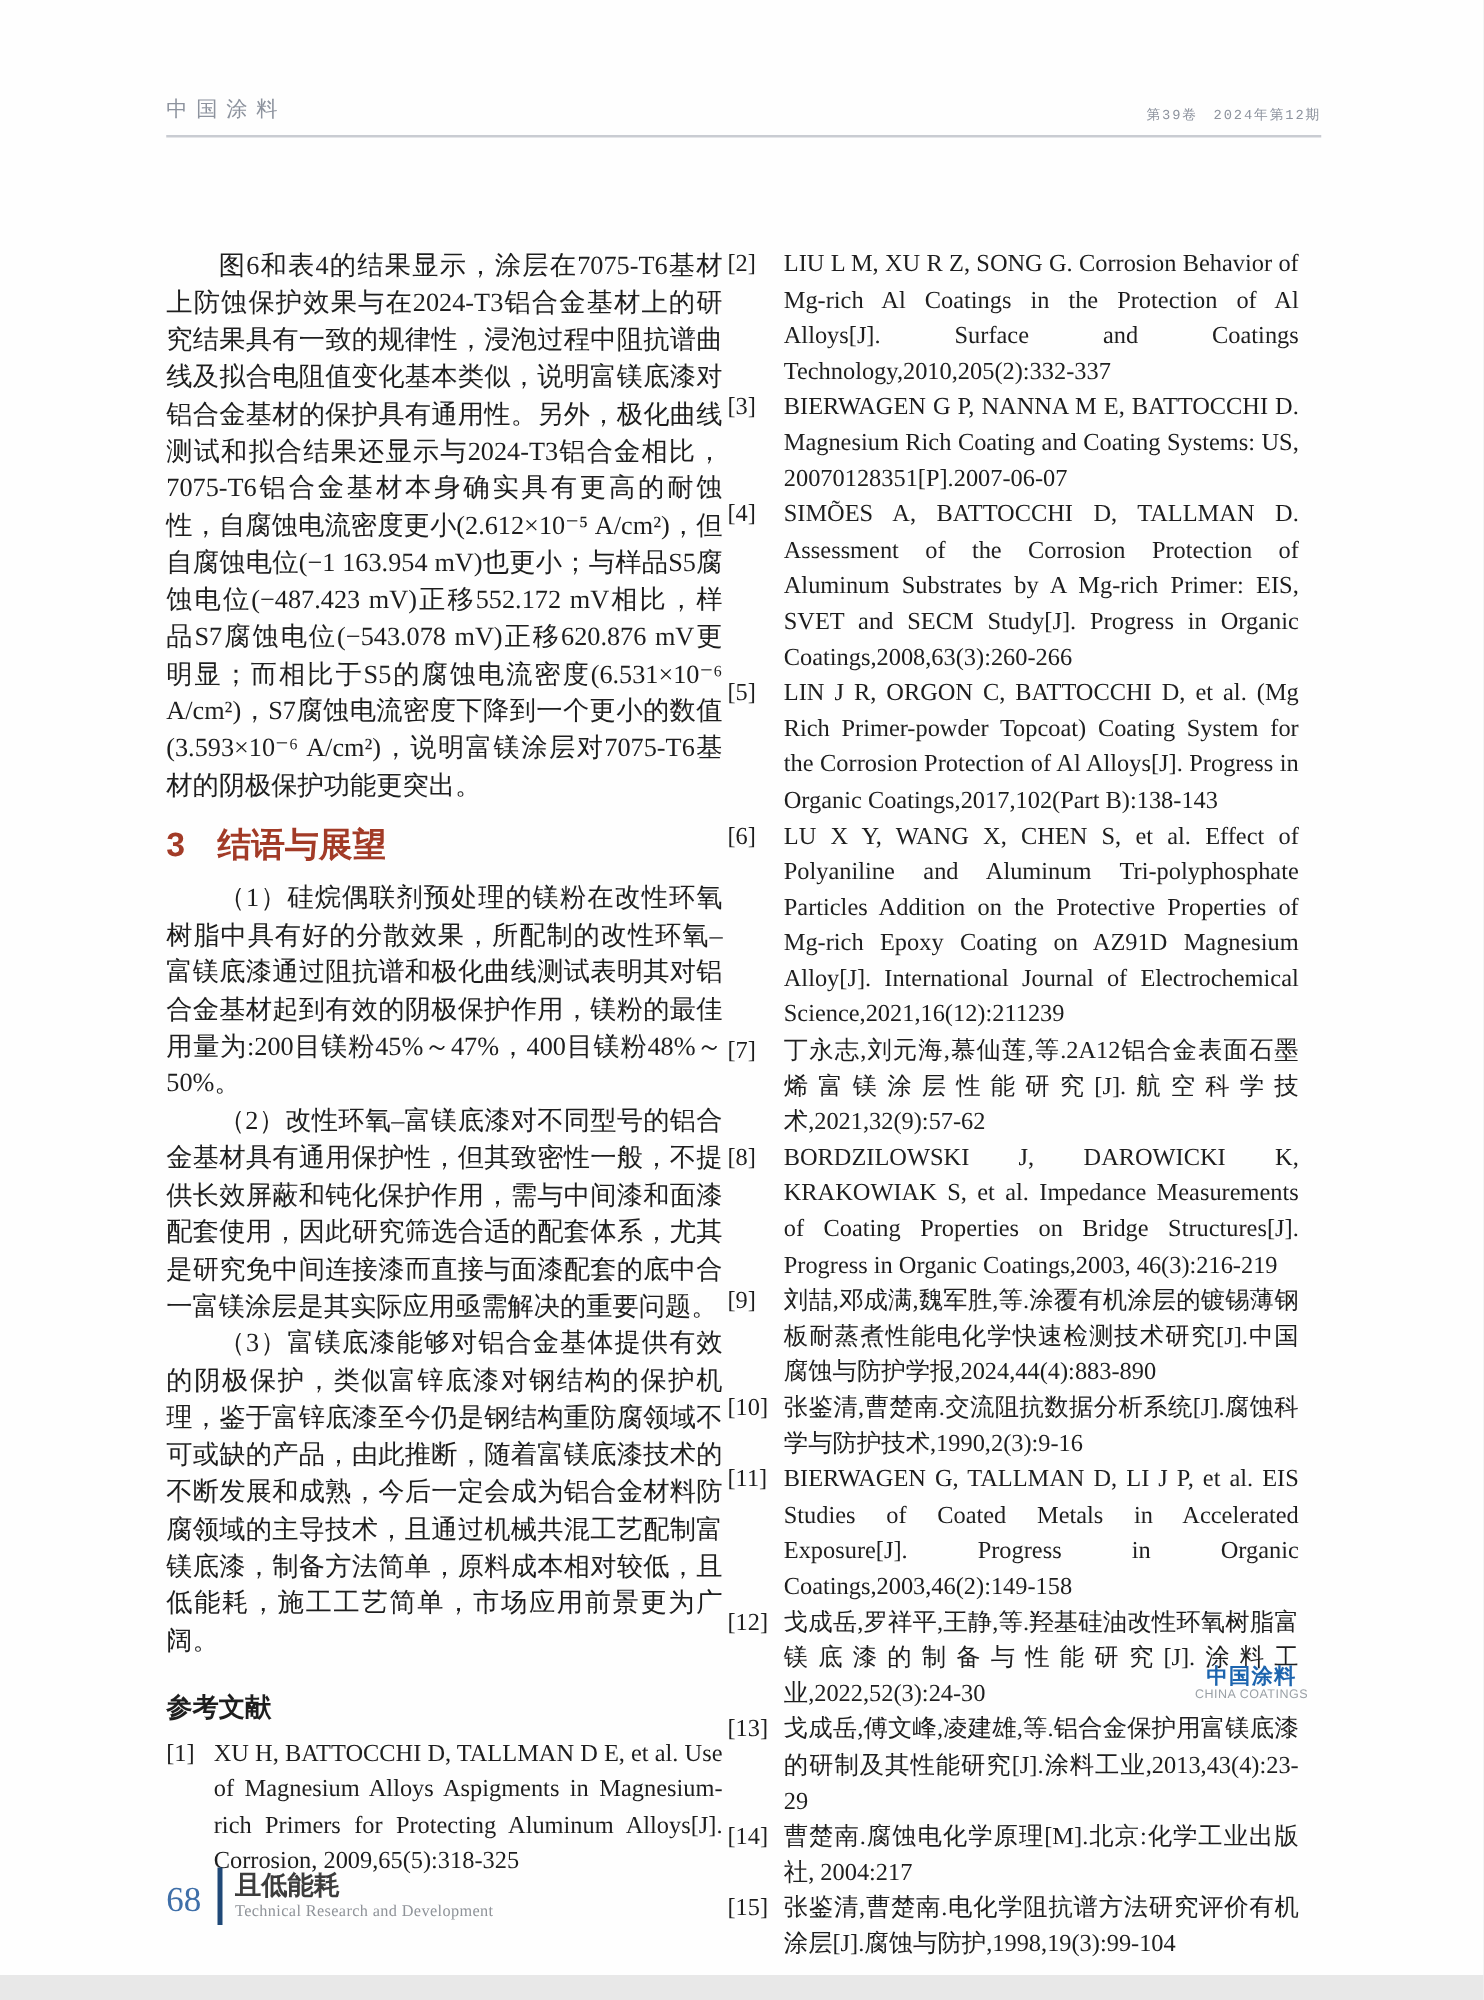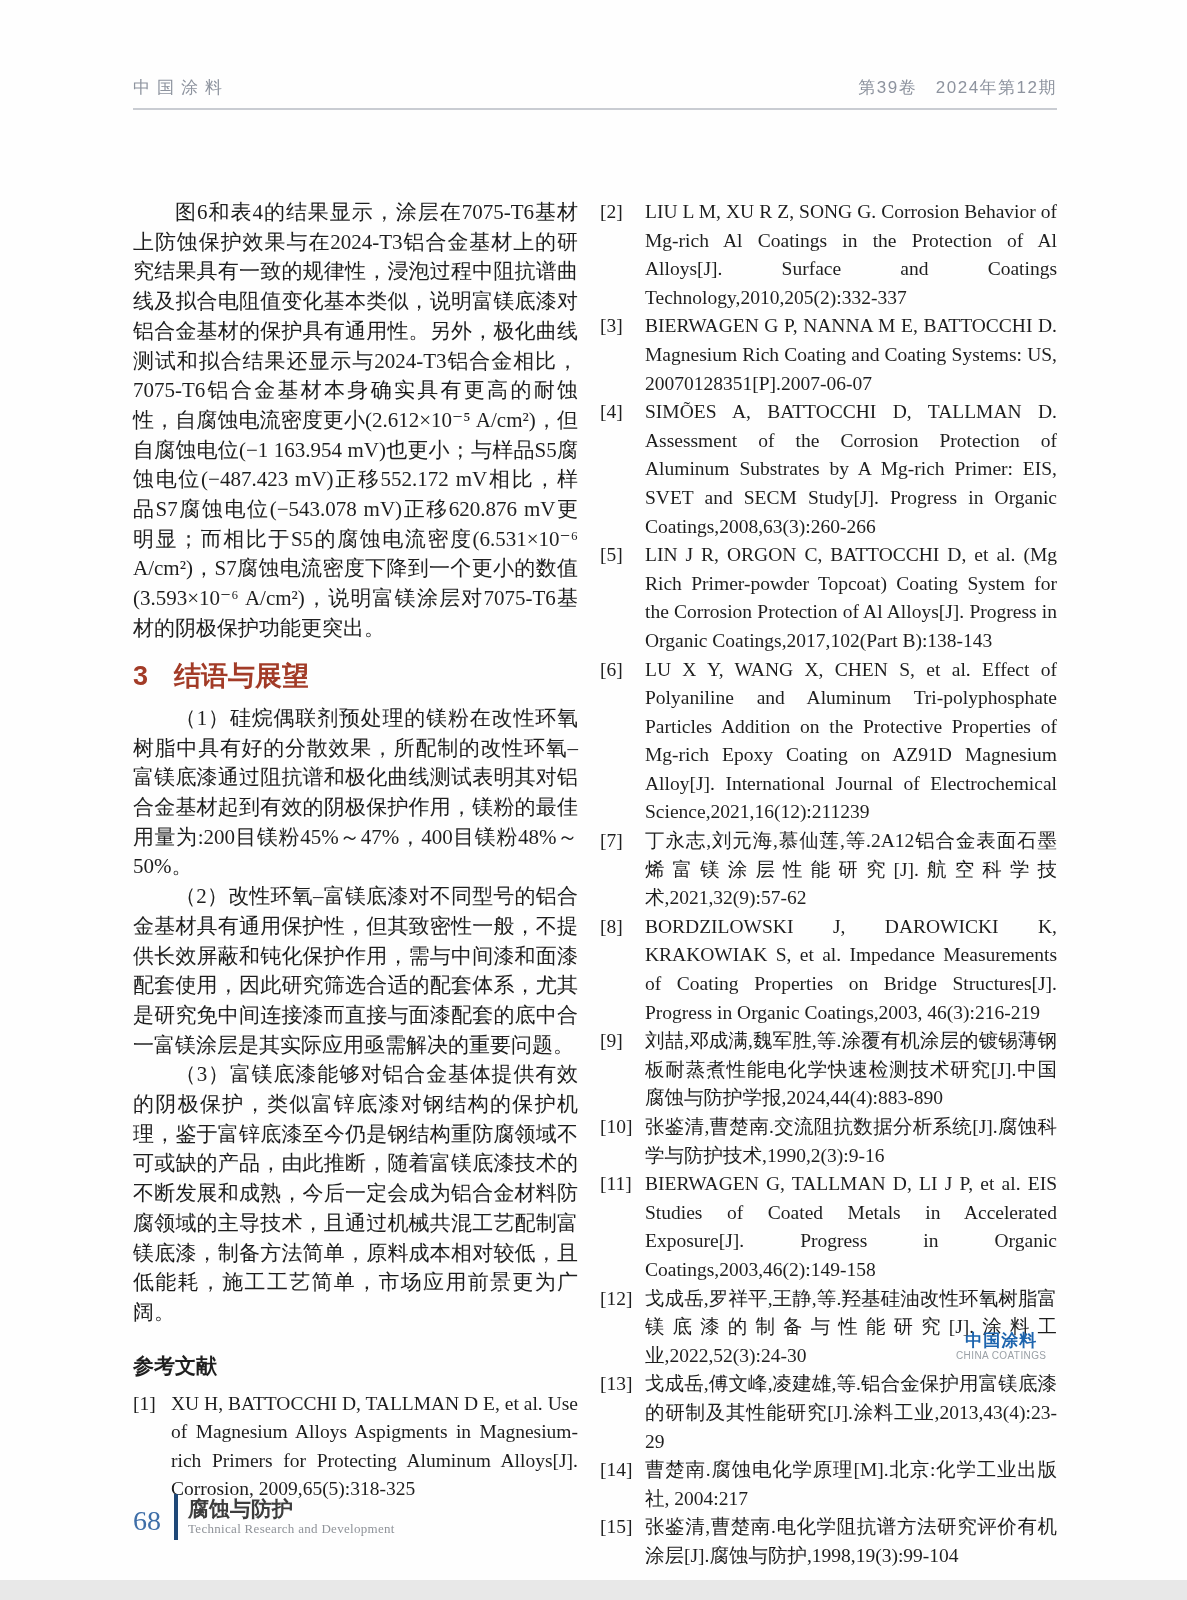--- a/index.html
+++ b/index.html
@@ -12,27 +12,27 @@
   .header{
     position:absolute;top:76px;left:133px;width:924px;
     border-bottom:2px solid #c9ccd2;padding-bottom:9px;
     display:flex;justify-content:space-between;align-items:flex-end;
   }
   .header-journal{
     font-family:"Liberation Sans","DejaVu Sans",sans-serif;
     color:#8d939e;font-size:17px;letter-spacing:7px;
   }
   .header-issue{
-    font-family:Liberation Sans, sans-serif;
-    color:#8d939e;font-size:17px;letter-spacing:1.5px;
+    font-family:Liberation Mono, monospace;
+    color:#8d939e;font-size:11px;letter-spacing:1.5px;
   }
   
   .columns{
     position:absolute;top:198px;left:133px;width:924px;
-    display:flex;gap:22px;
+    display:flex;gap:4px;
   }
   .col-left{width:445px;}
   .col-right{width:457px;}
   .cn-para{
     font-size:21px;line-height:29.7px;text-align:justify;
     text-indent:2em;margin:0;
   }
   .section-heading{
     font-family:"Liberation Sans","DejaVu Sans",sans-serif;
     font-weight:bold;color:#a23b27;font-size:27px;
@@ -172,18 +172,18 @@
 
   <div class="logo">
     <span class="logo-cn">中国涂料</span>
     <span class="logo-en">CHINA COATINGS</span>
   </div>
 
   <div class="footer">
     <span class="page-number">68</span>
     <span class="footer-bar"></span>
     <span>
-      <span class="footer-col-cn" style="display:block;">腐蚀与防护</span>
+      <span class="footer-col-cn" style="display:block;">且低能耗</span>
       <span class="footer-col-en" style="display:block;text-align:center;">Technical Research and Development</span>
     </span>
   </div>
 
 </div>
 
 </body></html>

